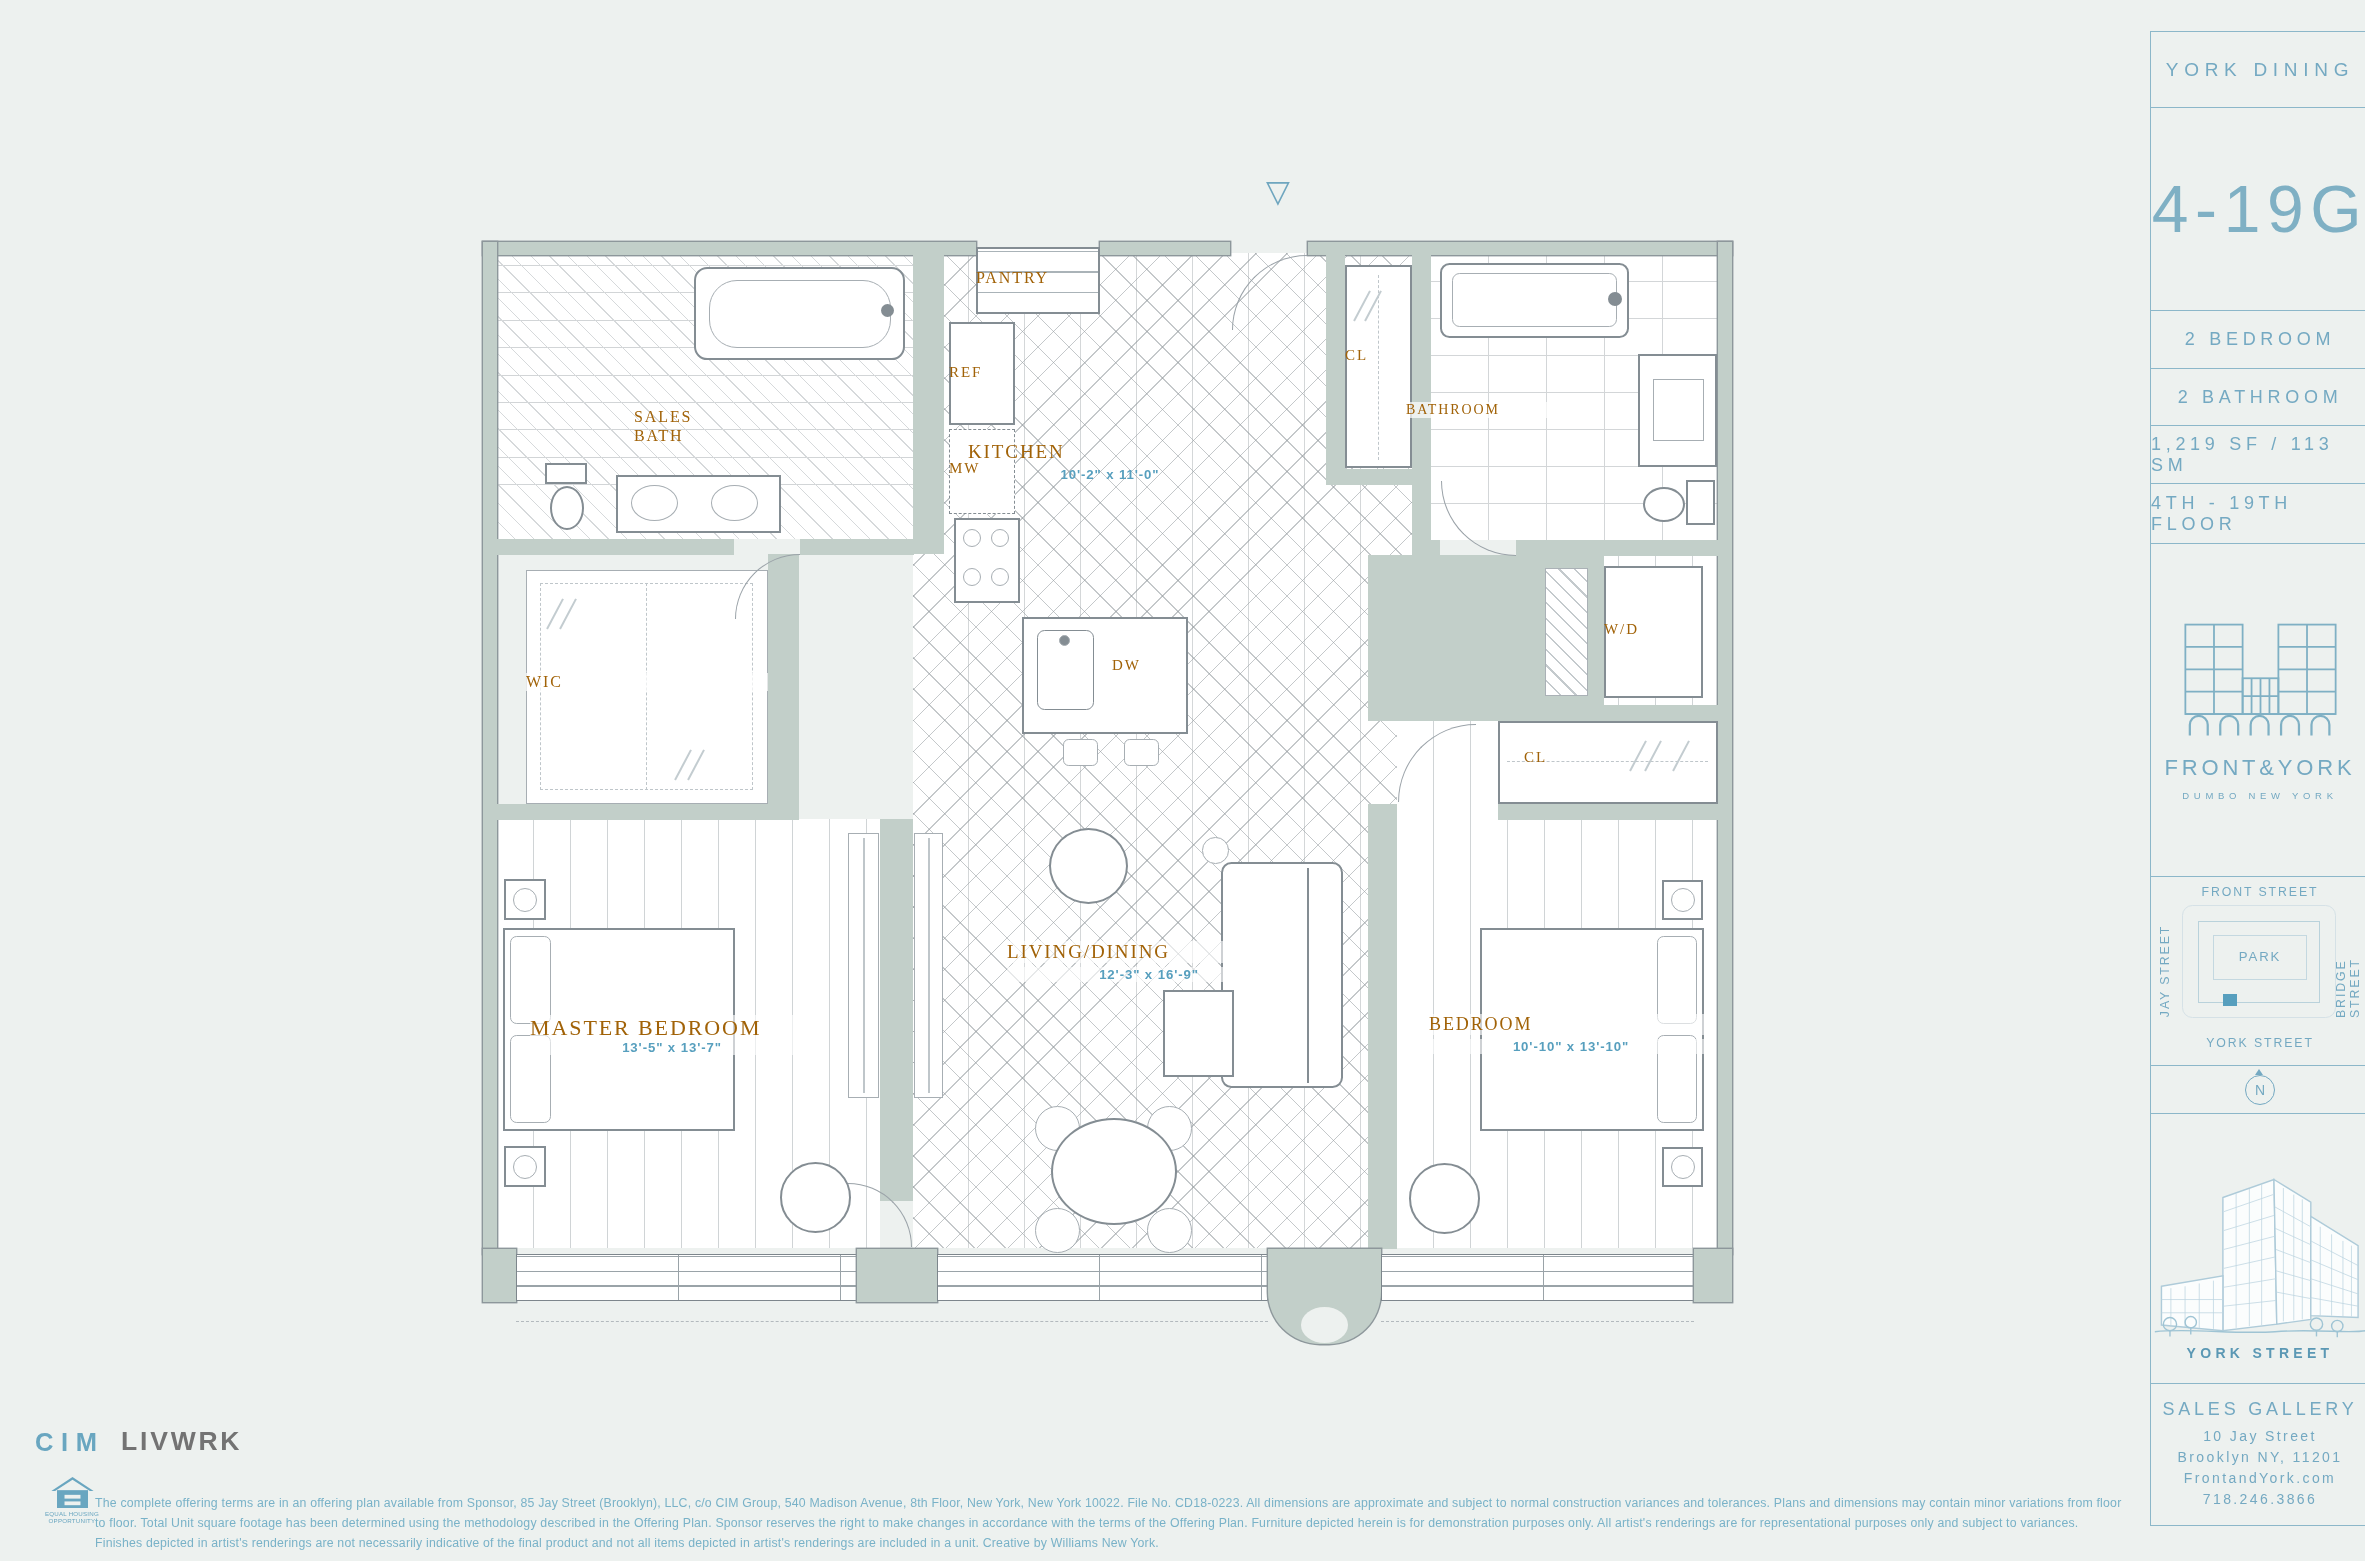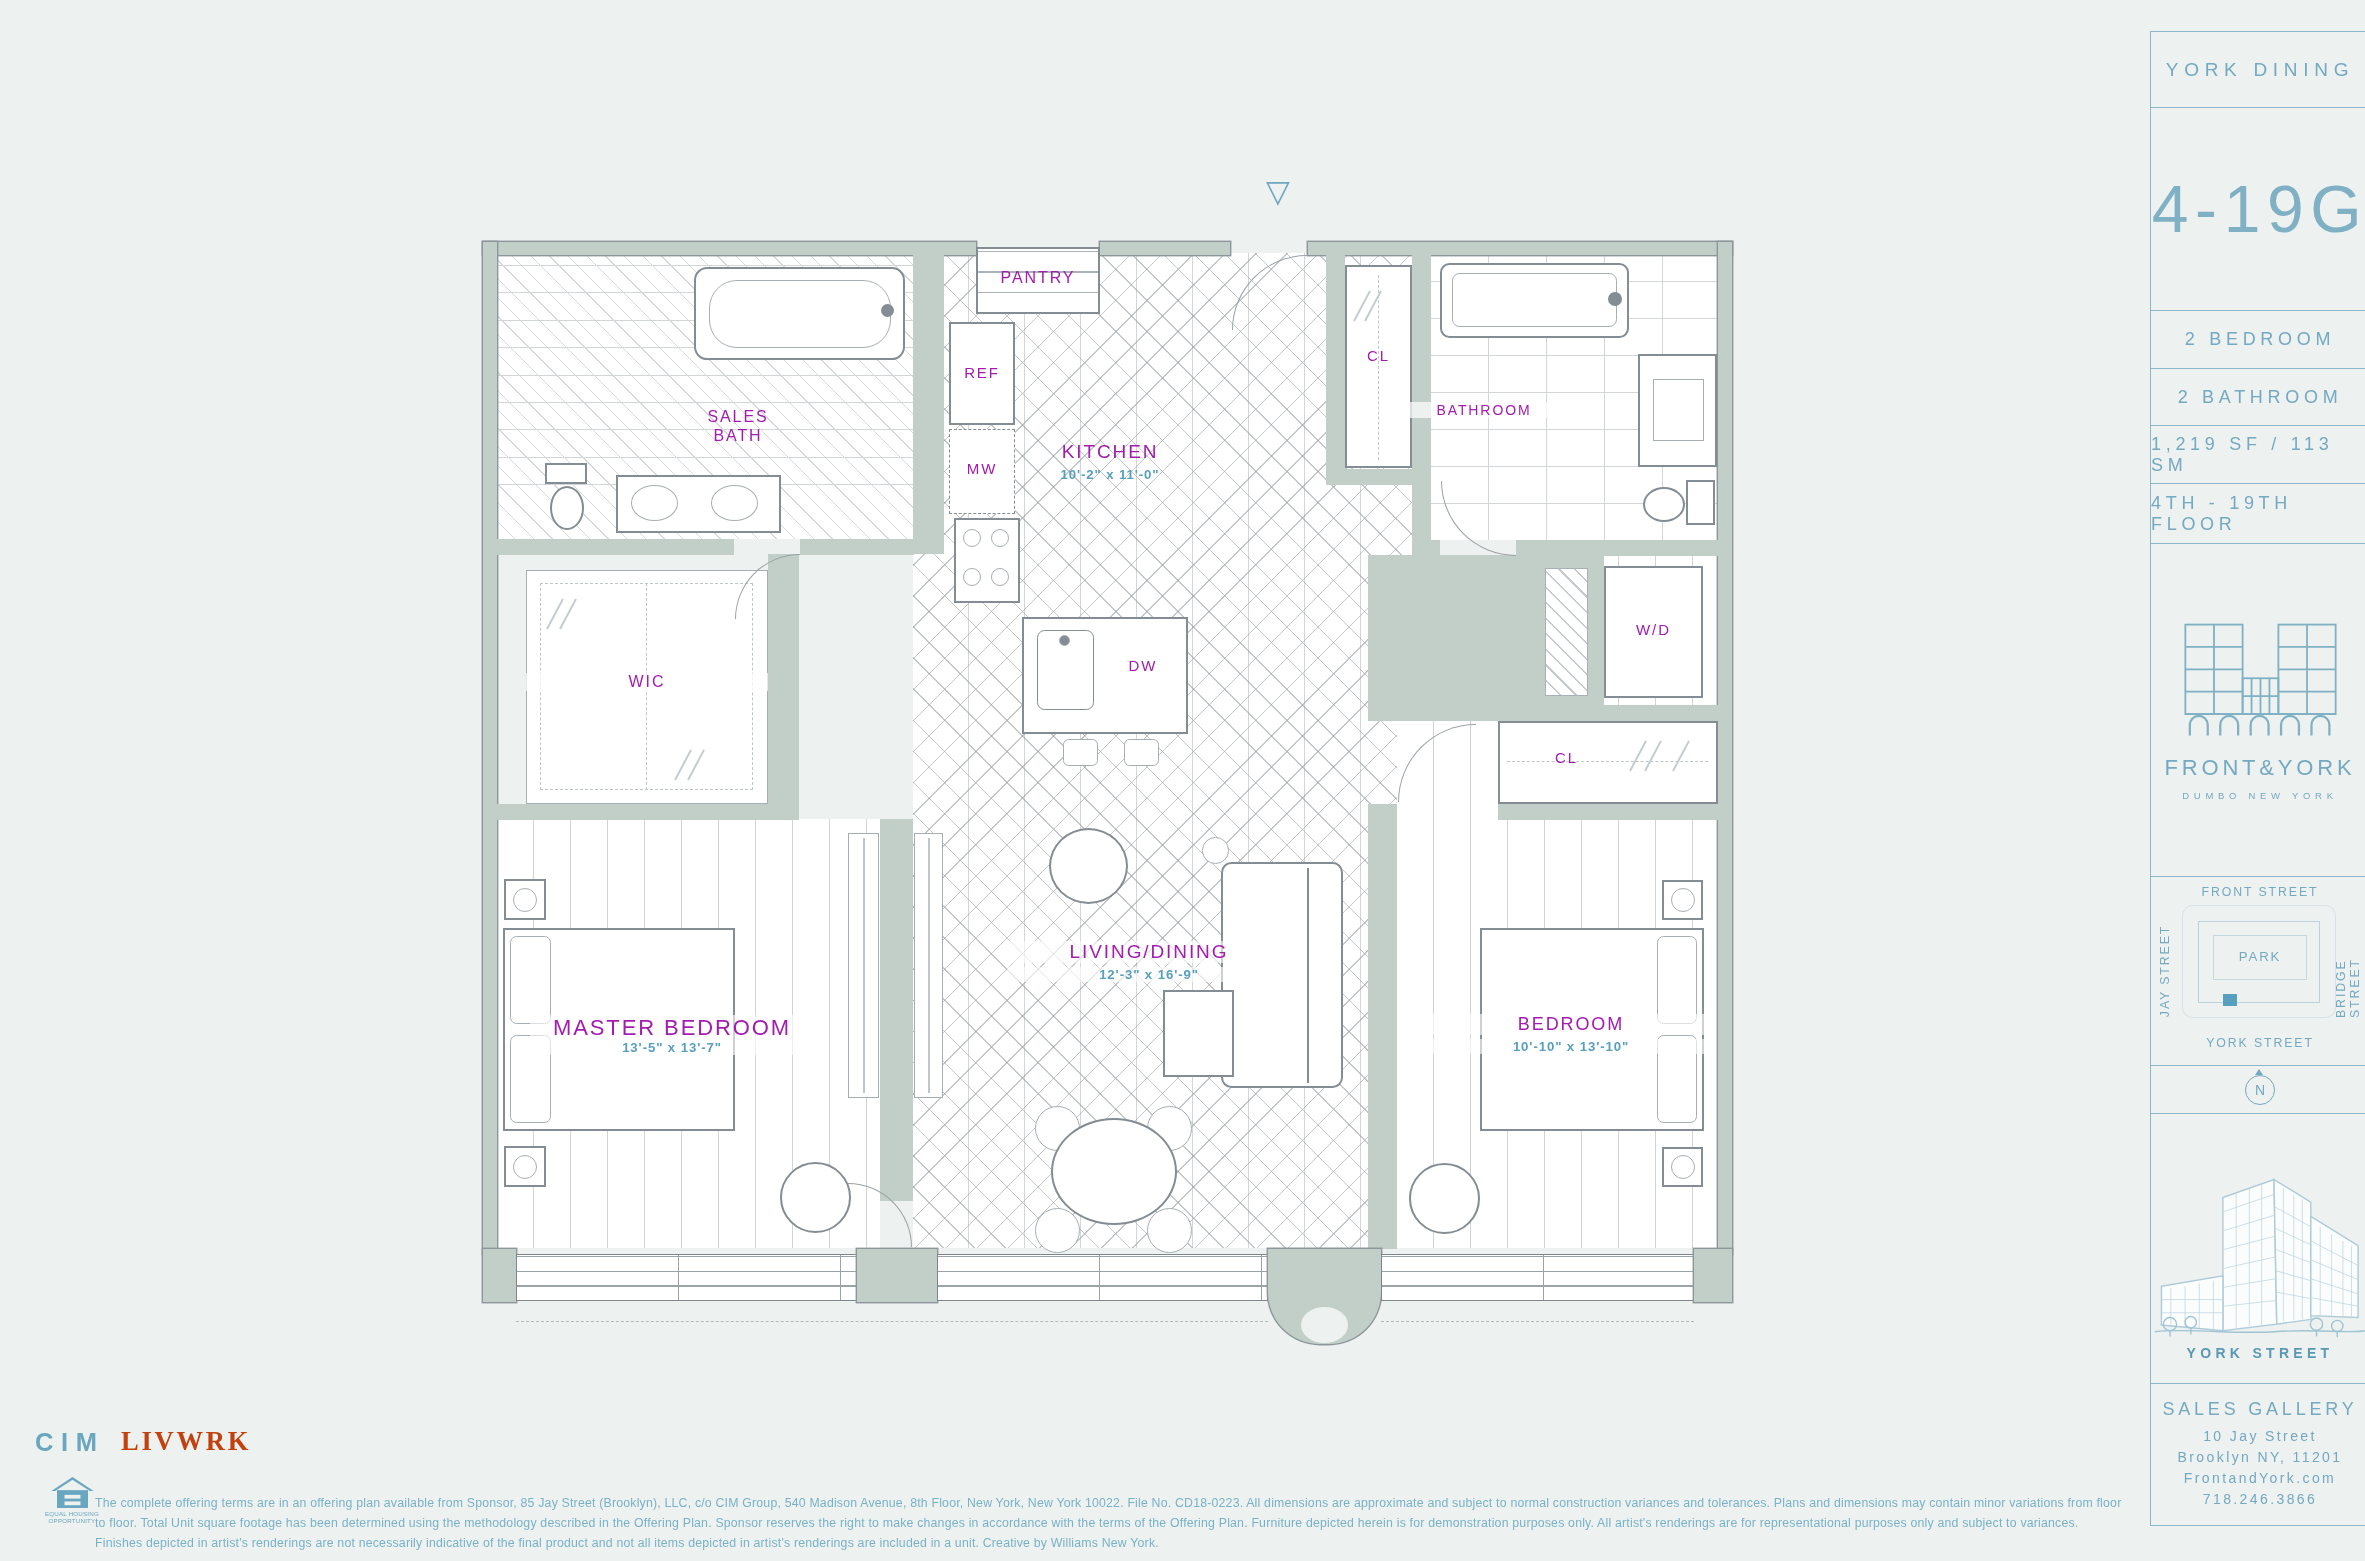--- a/index.html
+++ b/index.html
@@ -26,21 +26,21 @@
   .furn-light{border:1.9px solid #a7aeb3;background:#fff;}
   .round{border-radius:50%;}
   .door{border:0 solid #9aa2a8;background:transparent;}
   .win{background:#fff;border:1.9px solid #7d868c;background-image:
      repeating-linear-gradient(0deg,transparent 0 13.2px,#9aa3a8 13.2px 14.7px),
      repeating-linear-gradient(90deg,transparent 0 161px,#9aa3a8 161px 162px);}
   .dashline{border-top:1.9px dashed #b3babe;}
   .rod-v{border-left:1.9px dashed #bfc6ca;}
   .rod-h{border-top:1.9px dashed #bfc6ca;}
   .hang{background:#c3ccd0;width:2.4px;height:34px;transform:rotate(28deg);}
-  .rlabel{color:#a21caf;letter-spacing:1.9px;text-align:center;line-height:1.15;}
+  .rlabel{color:#a16207;letter-spacing:1.9px;line-height:1.15;font-family:Liberation Serif, serif;}
   .rdims{color:#579fbe;font-weight:bold;letter-spacing:0.9px;text-align:center;}
   
   #sidebar{position:absolute;left:2150px;top:31px;width:220px;height:1495px;border:1.9px solid #8cb7c9;display:flex;flex-direction:column;color:#74a9c2;box-sizing:border-box;}
   .sb-sec{border-bottom:1.4px solid #8cb7c9;display:flex;flex-direction:column;align-items:center;justify-content:center;position:relative;box-sizing:border-box;flex-shrink:0;}
   .sb-sec:last-child{border-bottom:0;flex:1;}
   .sb-spec{font-size:18px;letter-spacing:4.7px;}
   
   .disc{position:absolute;white-space:nowrap;color:#79b2c8;font-size:12.3px;letter-spacing:0.2px;}
 </style>
 </head>
@@ -310,21 +310,21 @@
   <div class="sb-sec">
     <div style="font-size:18px;letter-spacing:3.8px;margin-bottom:6px;">SALES GALLERY</div>
     <div style="font-size:14px;letter-spacing:2.4px;line-height:21px;">10 Jay Street</div>
     <div style="font-size:14px;letter-spacing:2.4px;line-height:21px;">Brooklyn NY, 11201</div>
     <div style="font-size:14px;letter-spacing:2.4px;line-height:21px;">FrontandYork.com</div>
     <div style="font-size:14px;letter-spacing:2.4px;line-height:21px;">718.246.3866</div>
   </div>
 </div>
 
 <div class="abs" style="left:35px;top:1428px;font-size:25.5px;letter-spacing:7.6px;color:#69a6c0;font-weight:bold;">CIM</div>
-<div class="abs" style="left:121px;top:1426px;font-size:26.5px;letter-spacing:2.8px;color:#c2410c;font-family:Liberation Serif, serif;font-weight:bold;">LIVWRK</div>
+<div class="abs" style="left:121px;top:1426px;font-size:26.5px;letter-spacing:2.8px;color:#737373;font-family:Liberation Sans, sans-serif;font-weight:bold;">LIVWRK</div>
 
 <div class="abs" style="left:34px;top:1477px;width:76px;text-align:center;">
   <svg width="43" height="31" viewBox="0 0 90 66">
     <polygon points="45,0 0,30 8,30 45,6 82,30 90,30" fill="#69a6c0"></polygon>
     <rect x="12" y="28" width="66" height="38" fill="#69a6c0"></rect>
     <rect x="28" y="38" width="34" height="8" fill="#edf1ef"></rect>
     <rect x="28" y="52" width="34" height="8" fill="#edf1ef"></rect>
   </svg>
   <div style="font-size:6.2px;color:#69a6c0;letter-spacing:0.2px;">EQUAL HOUSING</div>
   <div style="font-size:6.2px;color:#69a6c0;letter-spacing:0.2px;">OPPORTUNITY</div>

